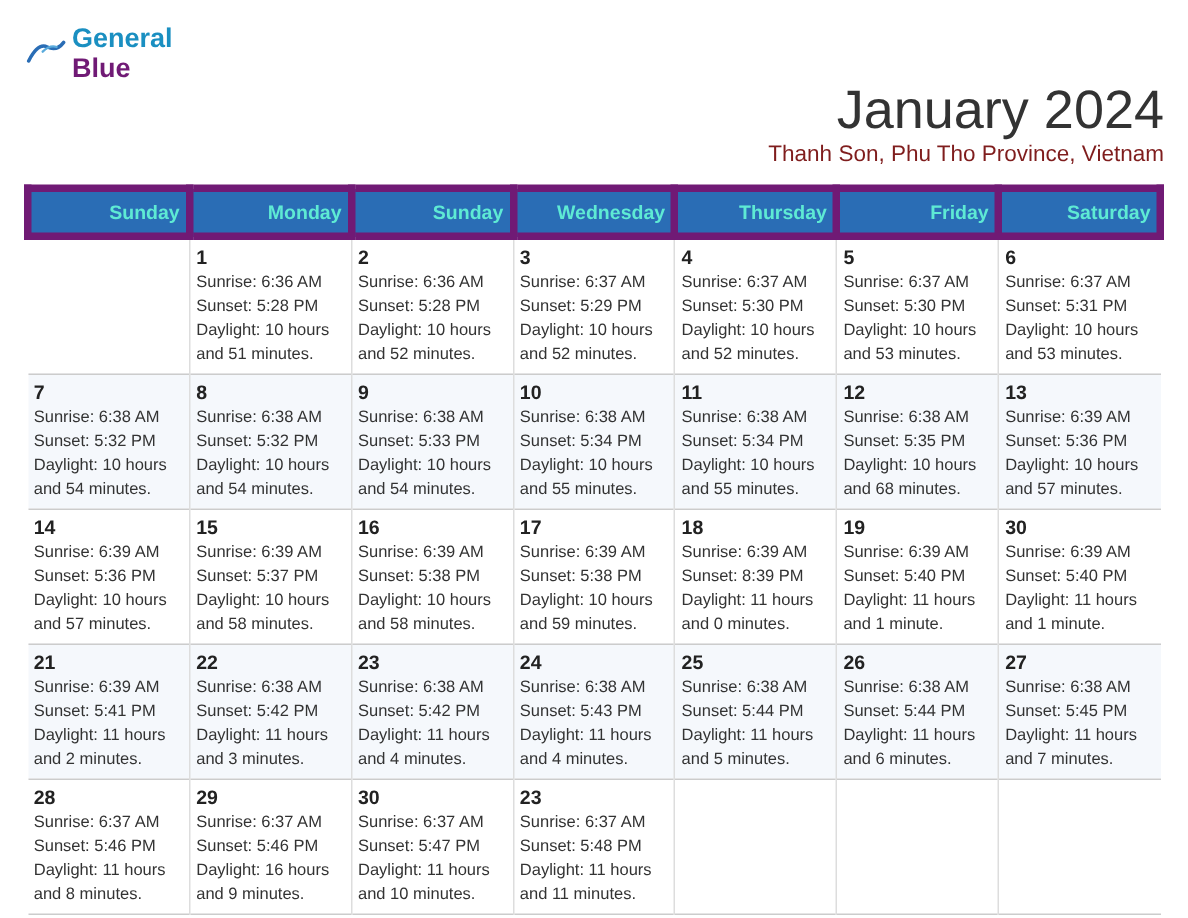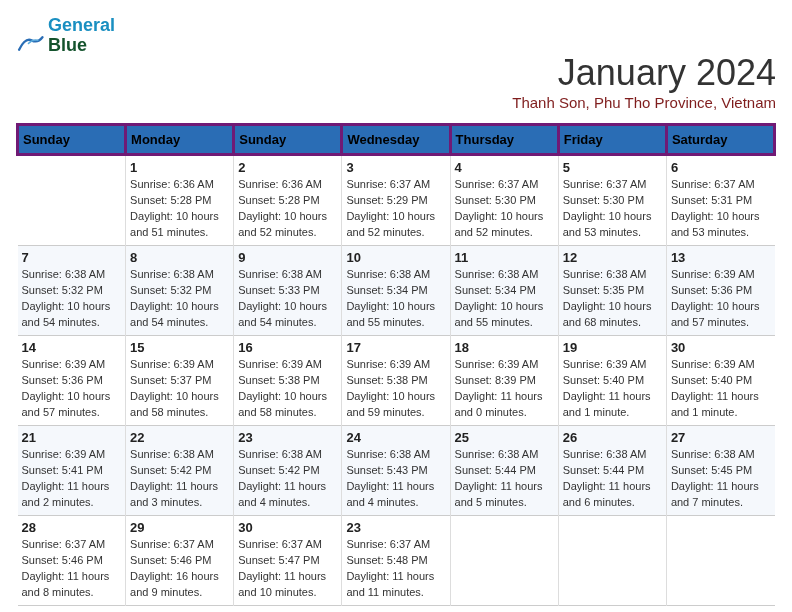--- a/index.html
+++ b/index.html
@@ -11,21 +11,21 @@
       padding: 16px;
     }
     .header {
       display: flex;
       justify-content: space-between;
       align-items: flex-start;
       margin-bottom: 12px;
     }
     .logo {
       display: flex;
-      align-items: flex-end;
+      align-items: center;
       gap: 4px;
     }
     .logo-text {
       font-size: 18px;
       font-weight: bold;
       color: #1a3a5c;
       line-height: 1.1;
     }
     .logo-text span {
       color: #1a8fc1;
@@ -47,26 +47,26 @@
       font-size: 15px;
       color: #7f1d1d;
     }
     table {
       width: 100%;
       border-collapse: collapse;
       font-size: 11px;
     }
     thead tr th {
       background-color: #2a6db5;
-      color: #000000;
+      color: #5eead4;
       padding: 6px 4px;
-      text-align: left;
+      text-align: right;
       font-size: 13px;
       font-weight: bold;
-      border: 3px solid #701a75;
+      border: 5px solid #701a75;
     }
     tbody tr {
       border-bottom: 1px solid #ccc;
     }
     tbody tr:nth-child(even) {
       background: #f5f8fc;
     }
     tbody tr:nth-child(odd) {
       background: #fff;
     }
@@ -95,21 +95,21 @@
 <body>
 
 <div class="header">
   <div class="logo">
     <svg class="logo-bird" viewBox="0 0 36 28" xmlns="http://www.w3.org/2000/svg">
       <path d="M4 20 Q12 4 20 8 Q28 12 34 4" stroke="#2a6db5" stroke-width="3" fill="none" stroke-linecap="round"></path>
       <path d="M16 12 Q22 6 28 8" stroke="#5aabdc" stroke-width="2" fill="none" stroke-linecap="round"></path>
     </svg>
     <div class="logo-text">
       <div><span>General</span></div>
-      <div style="color:#14532d">Blue</div>
+      <div style="color:#701a75">Blue</div>
     </div>
   </div>
   <div class="title-block">
     <div class="month-title">January 2024</div>
     <div class="location">Thanh Son, Phu Tho Province, Vietnam</div>
   </div>
 </div>
 
 <table>
   <thead>

